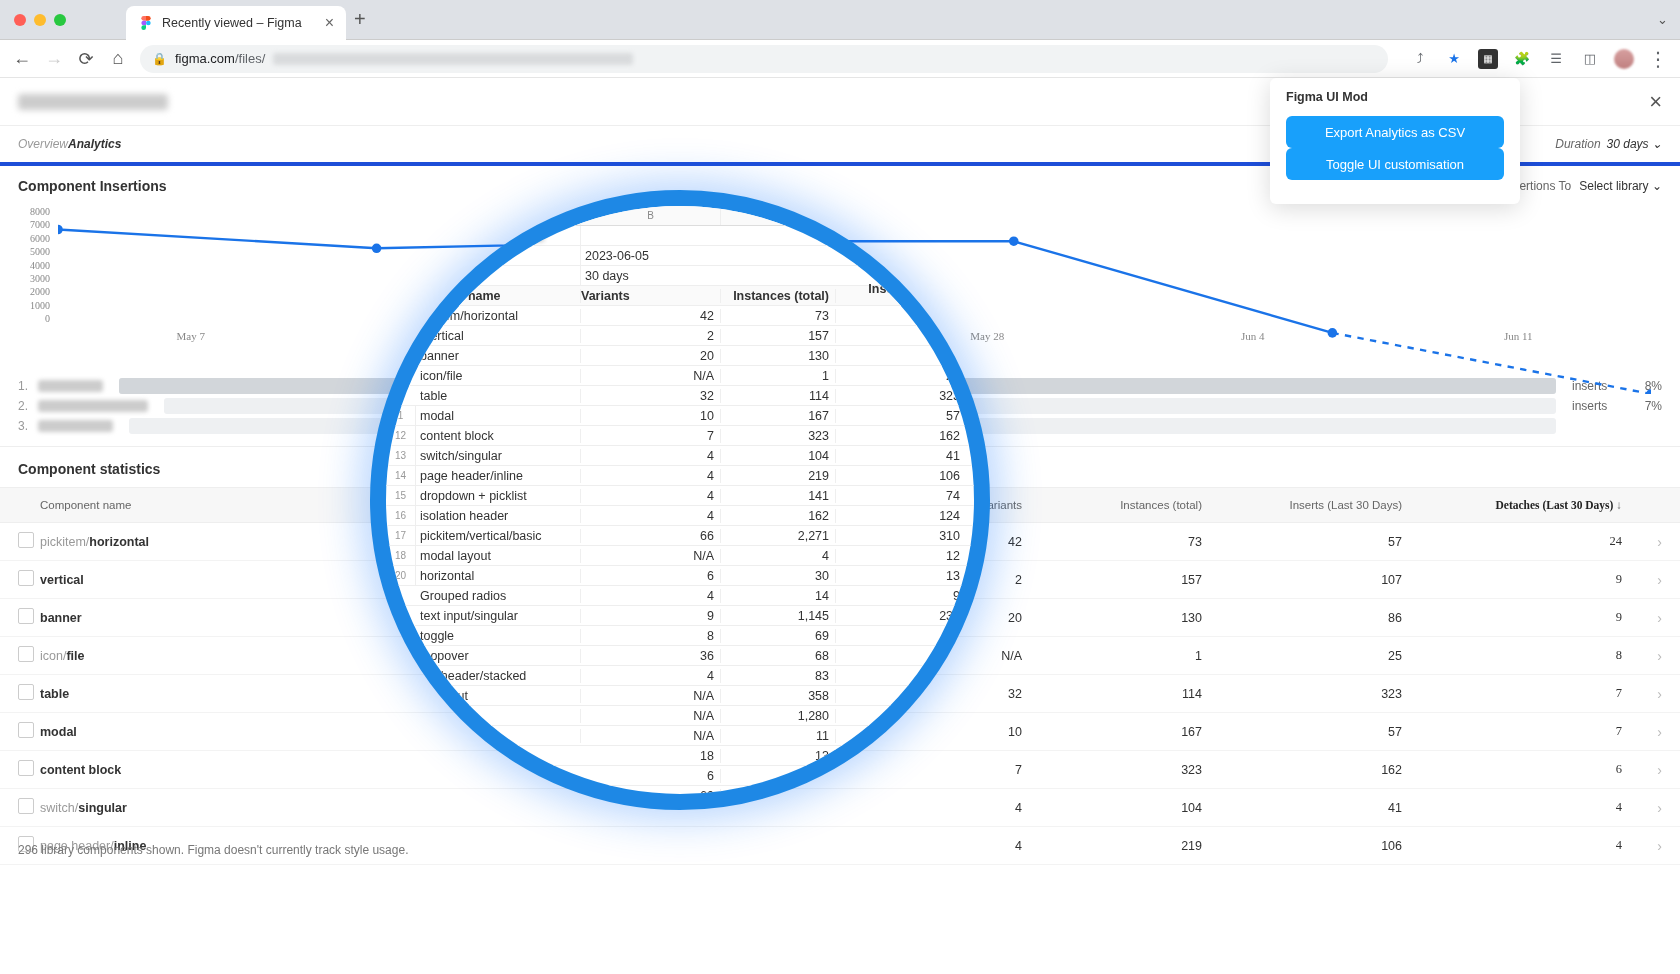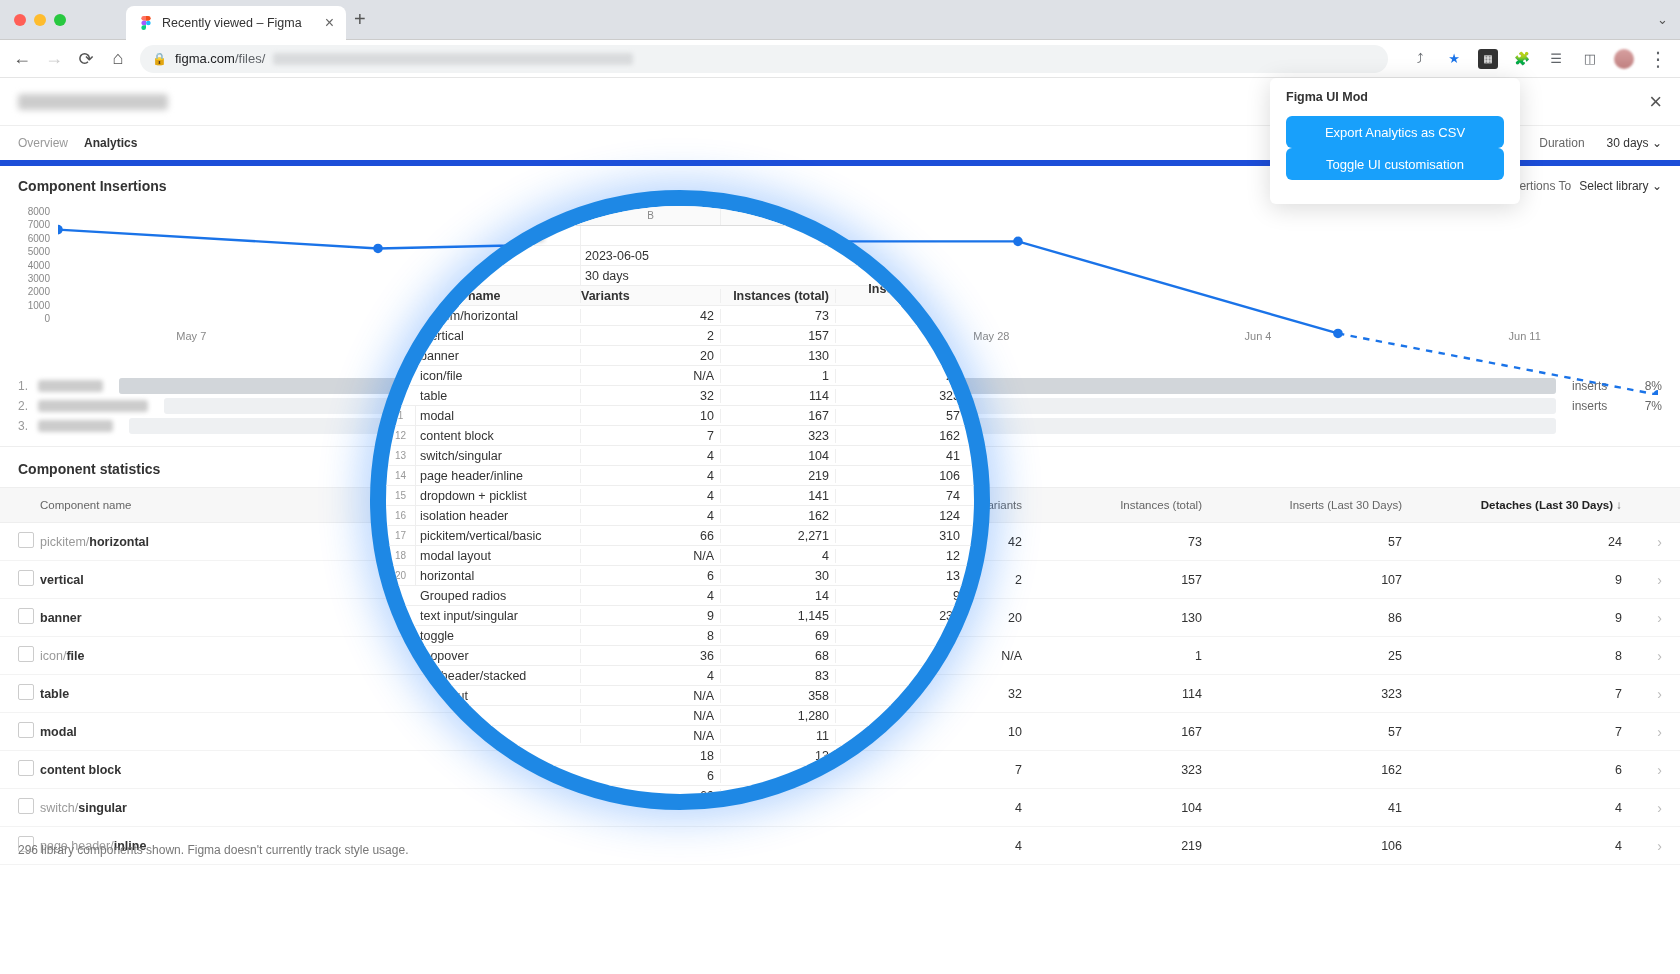--- a/index.html
+++ b/index.html
@@ -33,34 +33,34 @@
   .star-filled { color: #1a73e8; }
   .avatar-small { width: 20px; height: 20px; border-radius: 50%; background: linear-gradient(#d7a0a0,#c08080); filter: blur(1px); }
   .kebab { font-size: 20px; line-height: 1; }
 
   
   .page { position: relative; }
   .page-header { display: flex; align-items: center; height: 48px; padding: 0 18px; border-bottom: 1px solid #eee; }
   .page-title-blur { width: 150px; height: 16px; background: #ccc; border-radius: 3px; filter: blur(3px); }
   .page-close { margin-left: auto; font-size: 22px; color: #555; }
 
-  .nav-tabs { display: flex; align-items: center; padding: 0 18px; border-bottom: 6px solid #1d4ed8; height: 40px; gap: 16px; font-size: 12px; }
+  .nav-tabs { display: flex; align-items: center; padding: 0 18px; border-bottom: 4px solid #1d4ed8; height: 40px; font-size: 12px; font-style: italic; }
   .nav-tab { color: #999; padding: 10px 0; }
   .nav-tab.active { color: #333; font-weight: 600; }
   .nav-spacer { flex: 1; }
   .duration-label { color: #666; font-size: 12px; }
   .duration-value { color: #333; margin-left: 6px; }
 
   .section-head { display: flex; align-items: center; padding: 0 18px; height: 40px; }
   .section-title { font-size: 14px; font-weight: 600; }
   .section-right { margin-left: auto; display: flex; align-items: center; gap: 8px; font-size: 12px; color: #666; }
   .pill-select { color: #333; }
 
   
-  .chart-wrap { padding: 0 22px 4px 18px; }
+  .chart-wrap { padding: 0 29px 4px 18px; font-family: Liberation Serif, serif; }
   .chart { position: relative; height: 130px; }
   .yaxis { position: absolute; left: 0; top: 0; bottom: 12px; display: flex; flex-direction: column; justify-content: space-between; font-size: 10px; color: #888; text-align: right; width: 32px; }
   .plot { position: absolute; left: 40px; right: 0; top: 0; bottom: 12px; }
   .xaxis { position: absolute; left: 40px; right: 0; bottom: -6px; display: flex; justify-content: space-between; font-size: 11px; color: #888; }
   .xaxis span { flex: 1; text-align: center; }
 
   
   .teams { padding: 10px 18px; border-bottom: 1px solid #eee; }
   .teams-title { font-size: 14px; font-weight: 600; margin-bottom: 10px; text-align: center; }
   .team-row { display: flex; align-items: center; gap: 8px; font-size: 12px; height: 20px; }
@@ -72,21 +72,21 @@
   .team-pct { width: 32px; text-align: right; color: #666; }
 
   
   .stats-title { padding: 14px 18px 10px; font-size: 14px; font-weight: 600; }
   .stats-head { display: flex; padding: 0 18px; height: 36px; align-items: center; font-size: 11.5px; color: #666; background: #f7f7f7; border-top: 1px solid #eee; border-bottom: 1px solid #eee; }
   .col-icon { width: 22px; }
   .col-name { flex: 1; }
   .col-v { width: 180px; text-align: right; }
   .col-i { width: 180px; text-align: right; }
   .col-ins { width: 200px; text-align: right; }
-  .col-det { width: 220px; text-align: right; }
+  .col-det { width: 220px; text-align: right; font-family: Liberation Serif, serif; }
   .col-det .active { color: #222; font-weight: 600; }
   .col-chev { width: 40px; text-align: right; }
   .stats-row { display: flex; padding: 0 18px; height: 38px; align-items: center; font-size: 12.5px; border-bottom: 1px solid #f3f3f3; }
   .row-icon { width: 16px; height: 16px; border: 1px solid #ccc; border-radius: 2px; margin-right: 6px; display: inline-flex; align-items: center; justify-content: center; font-size: 9px; color: #999; }
   .comp-name .bold { font-weight: 600; color: #333; }
   .comp-name .muted { color: #999; }
   .chev-right { color: #bbb; font-size: 14px; }
 
   .footer { position: absolute; bottom: 8px; left: 18px; font-size: 12px; color: #777; }
 

